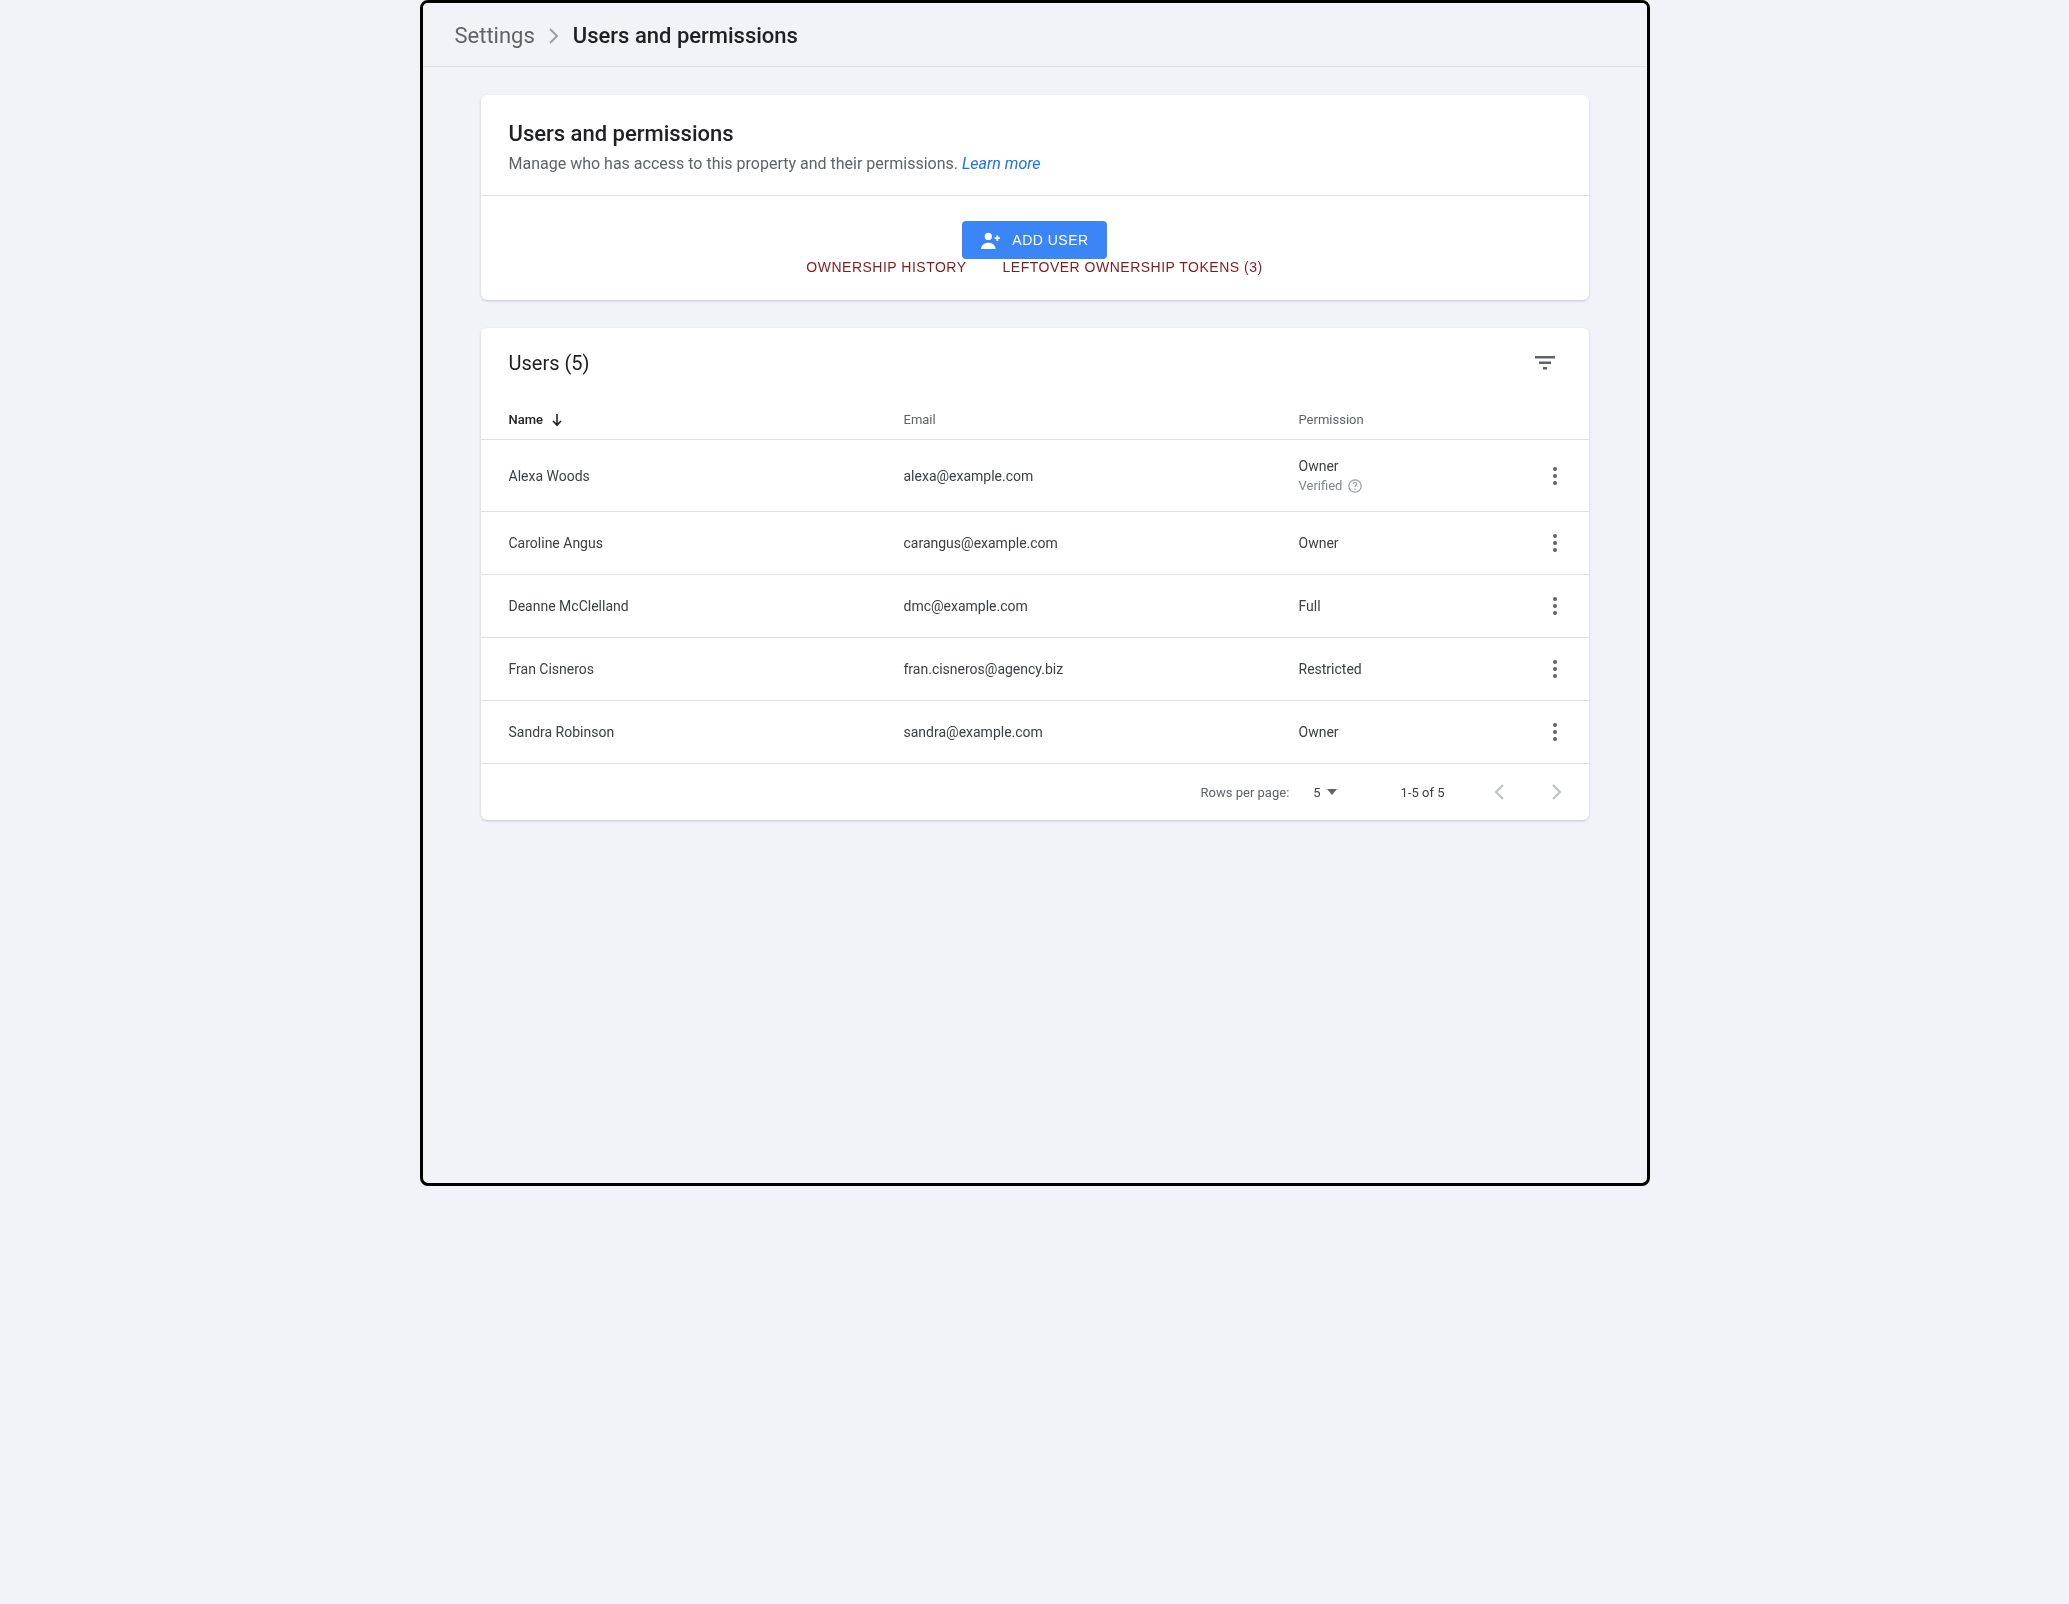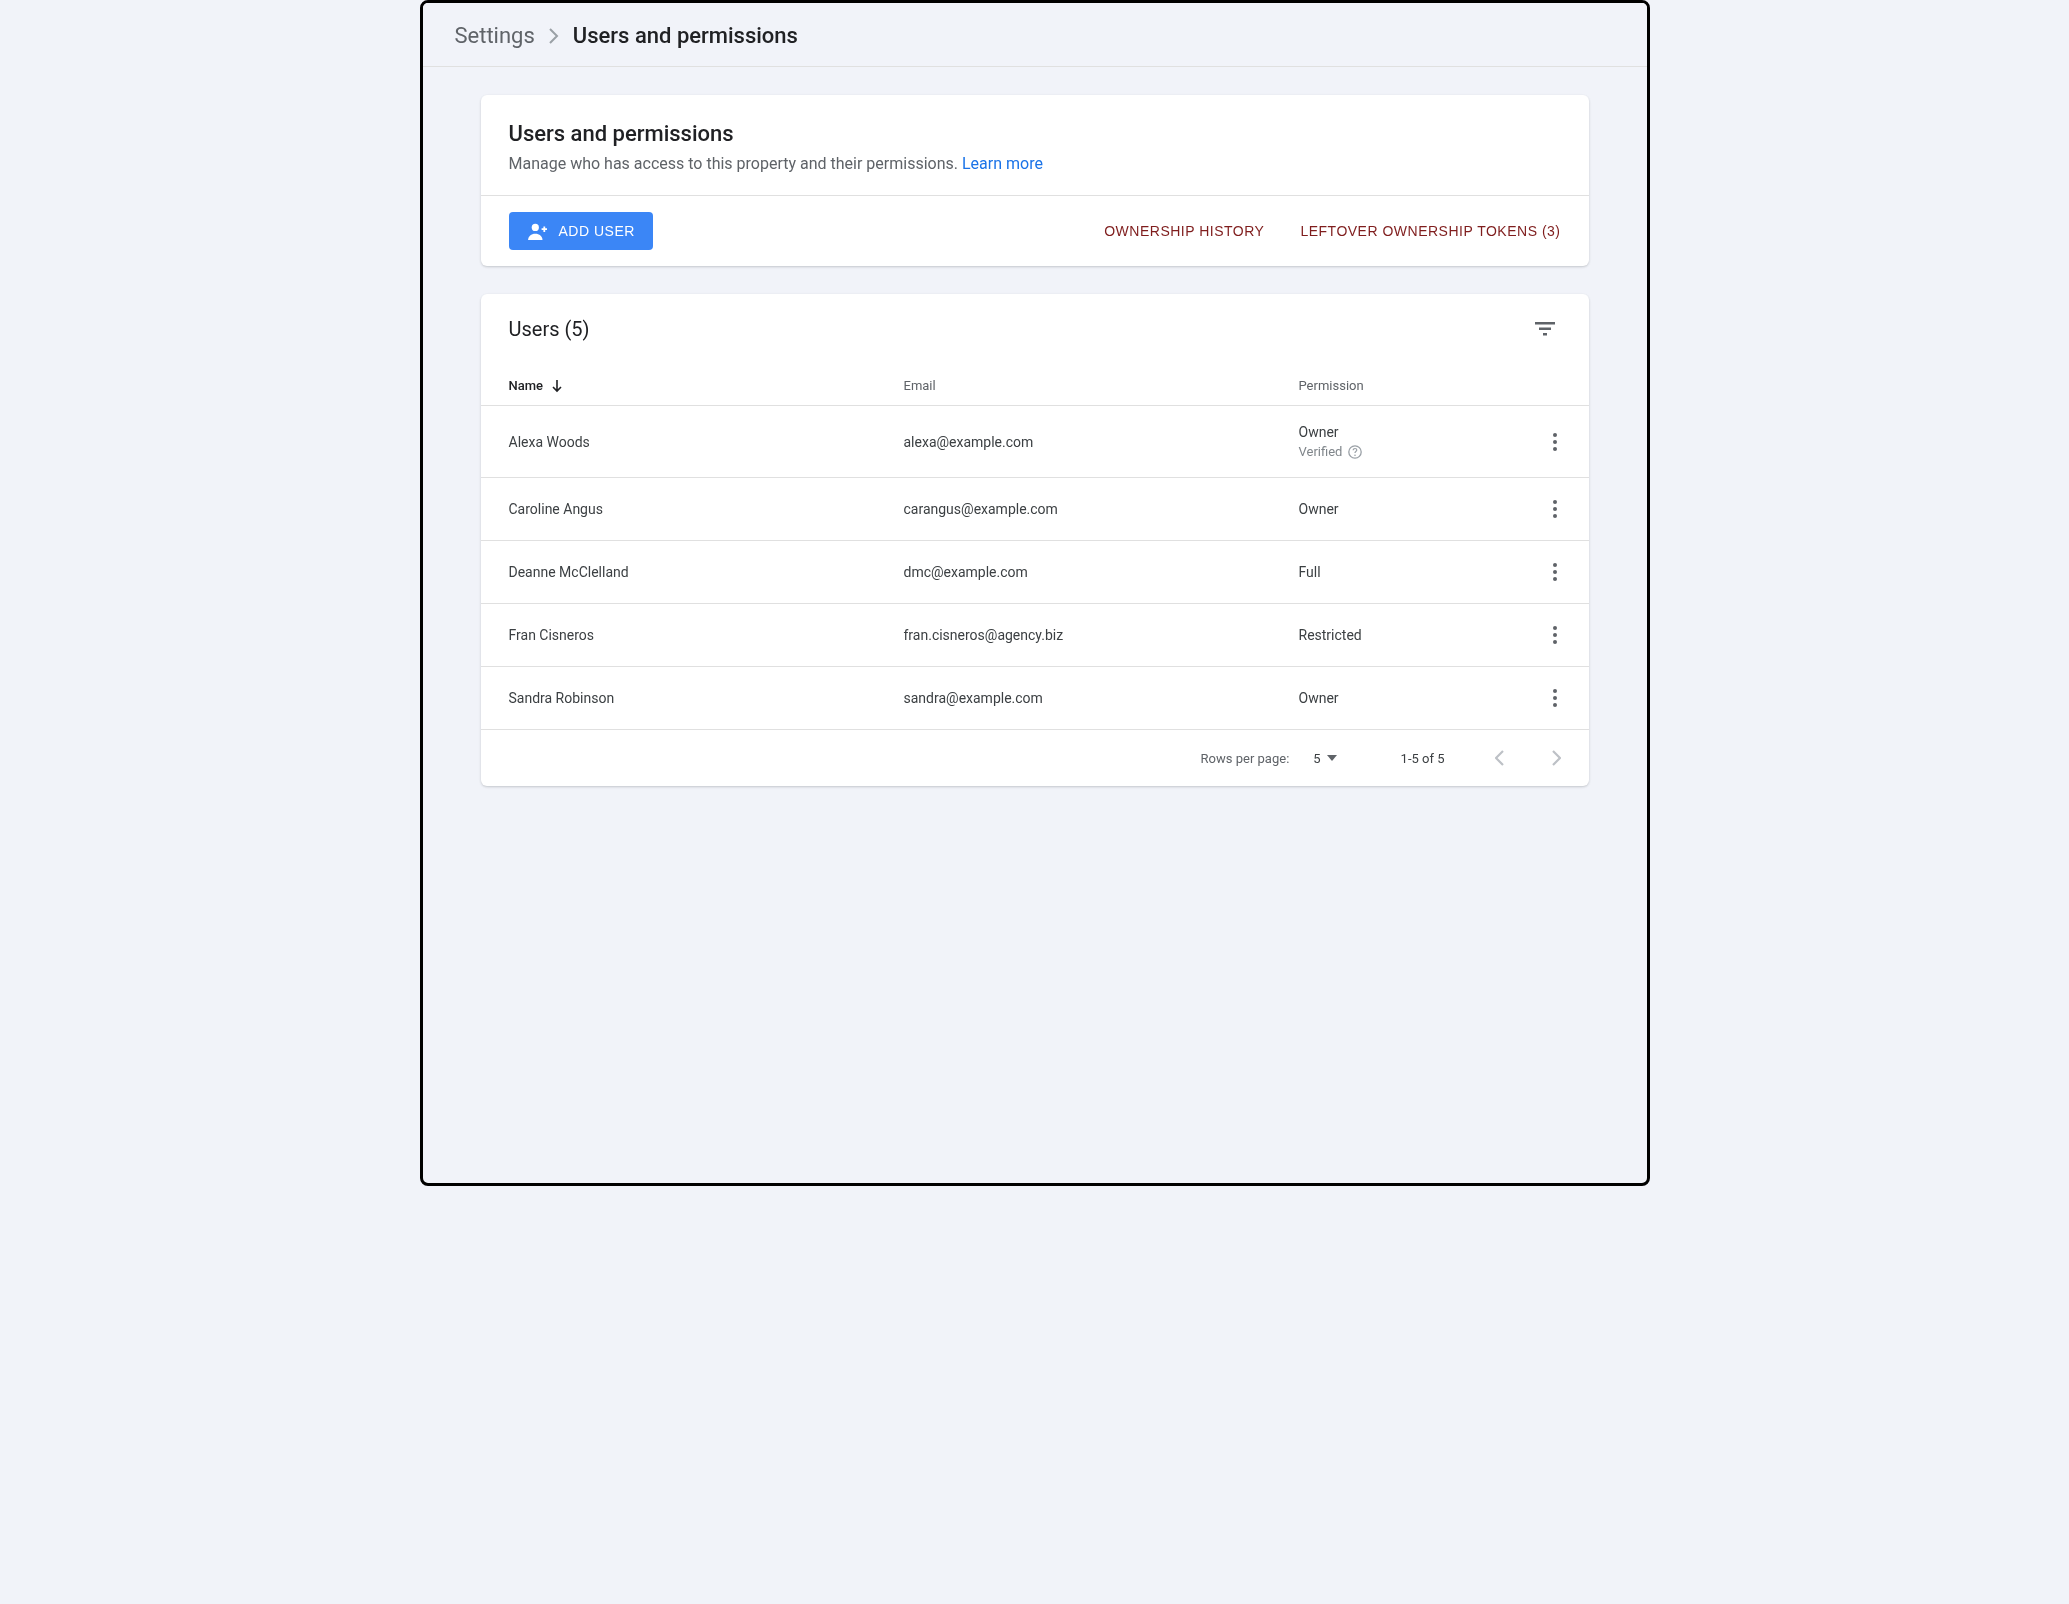--- a/index.html
+++ b/index.html
@@ -55,27 +55,29 @@
     color: #202124;
     margin-bottom: 8px;
   }
   .card-desc {
     font-size: 16px;
     color: #5f6368;
   }
   .card-desc a {
     color: #1a73e8;
     text-decoration: none;
+    font-style: italic;
   }
   .toolbar {
     display: flex;
     align-items: center;
     justify-content: space-between;
     border-top: 1px solid #e0e0e0;
-    padding: 16px 28px;
+    padding: 25px 28px;
+    flex-direction: column;
   }
   .add-user-btn {
     display: inline-flex;
     align-items: center;
     gap: 10px;
     background: #3b86f6;
     color: #fff;
     border: none;
     border-radius: 4px;
     padding: 10px 18px;

